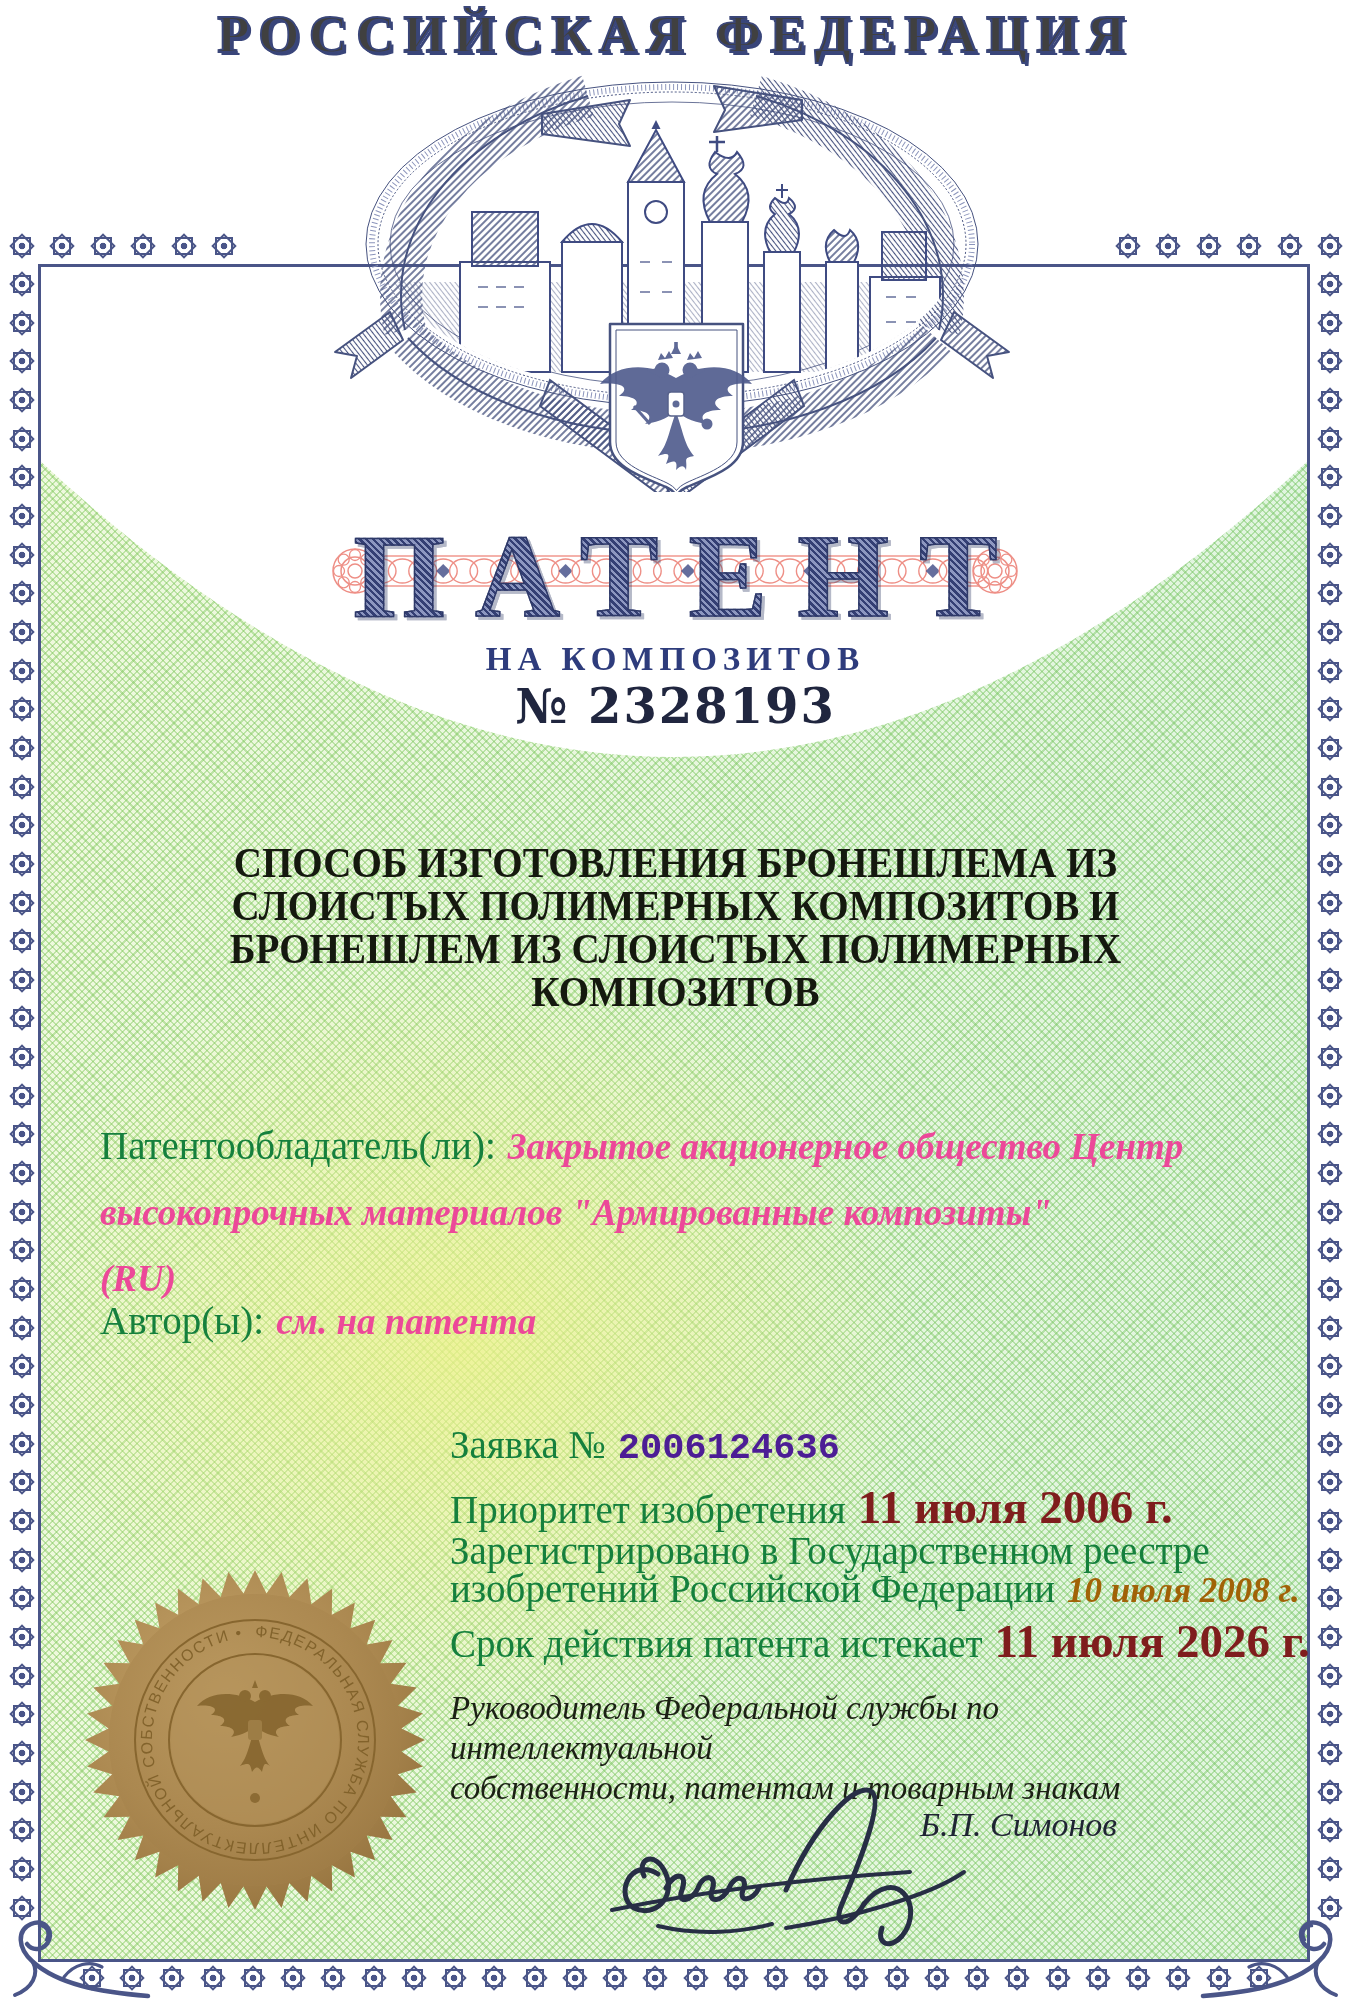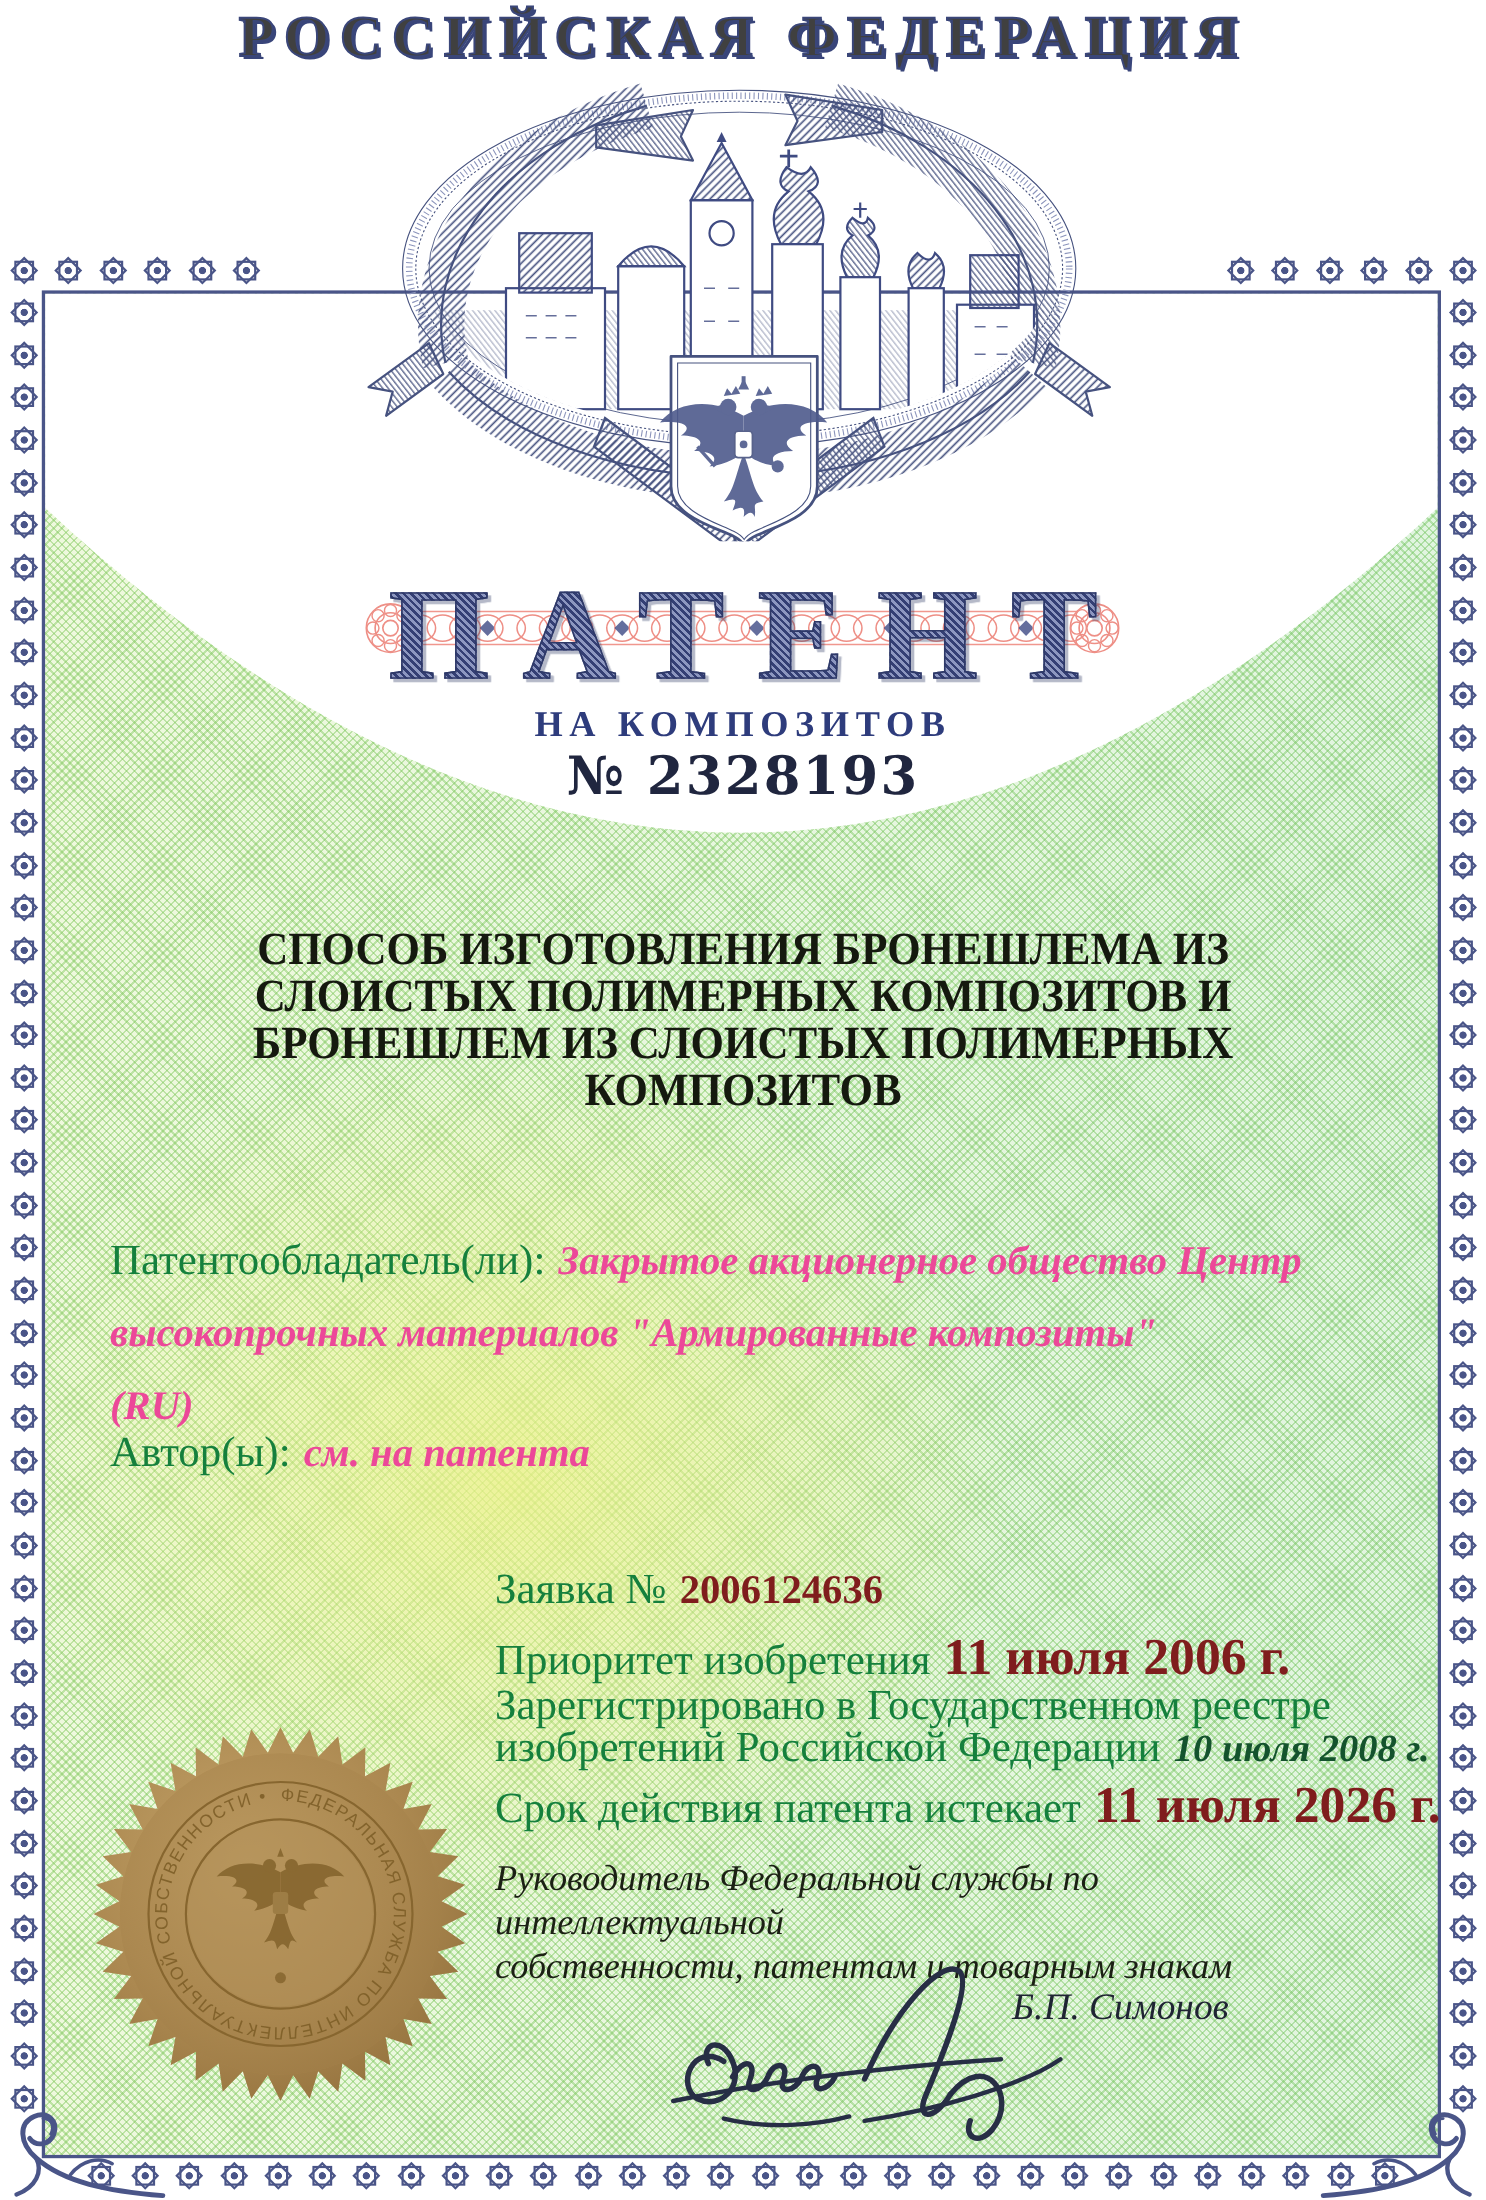--- a/index.html
+++ b/index.html
@@ -72,23 +72,23 @@
   .title-line{
     font-size:42px;line-height:43px;font-weight:bold;color:#15190f;
     transform:scaleX(.93);transform-origin:50% 50%;white-space:nowrap;
   }
   
   .holder{position:absolute;left:100px;top:1116px;width:1165px;z-index:5;line-height:59px;}
   .lbl{font-size:39px;color:#15803d;margin-right:12px;}
   .val-bi{font-size:37px;font-weight:bold;font-style:italic;color:#ec4899;}
   .authors{position:absolute;left:100px;top:1298px;z-index:5;}
   .fline{position:absolute;left:450px;white-space:nowrap;z-index:5;}
-  .fnum{font-size:37px;font-weight:bold;color:#7f1d1d;}
+  .fnum{font-size:37px;font-weight:bold;color:#4c1d95;font-family:Liberation Mono, monospace;}
   .fdate{font-size:47px;font-weight:bold;color:#7f1d1d;}
-  .fdate-i{font-size:35px;font-weight:bold;font-style:italic;color:#14532d;}
+  .fdate-i{font-size:35px;font-weight:bold;font-style:italic;color:#a16207;}
   .official{position:absolute;left:450px;top:1688px;width:800px;z-index:5;}
   .official div{font-size:33px;font-style:italic;line-height:40px;color:#1b2014;}
   .sig{position:absolute;left:600px;top:1778px;z-index:6;}
   .sig-name{
     position:absolute;left:920px;top:1806px;width:300px;z-index:6;
     font-size:34px;font-style:italic;color:#1f2433;
   }
   .seal{position:absolute;left:83px;top:1568px;z-index:6;}
 </style>
 </head>

